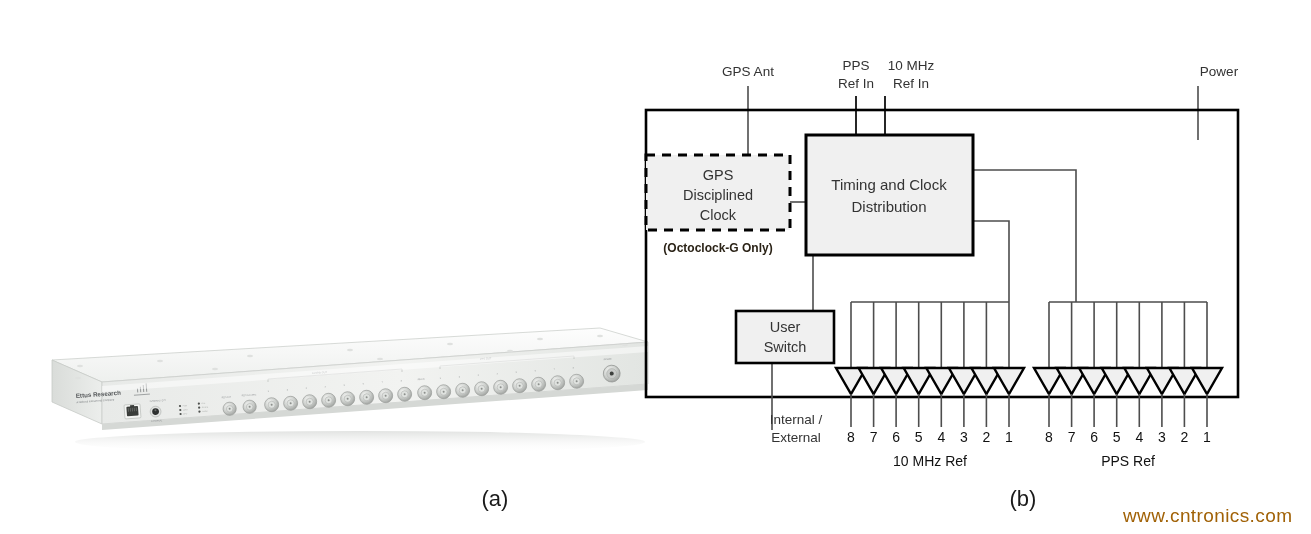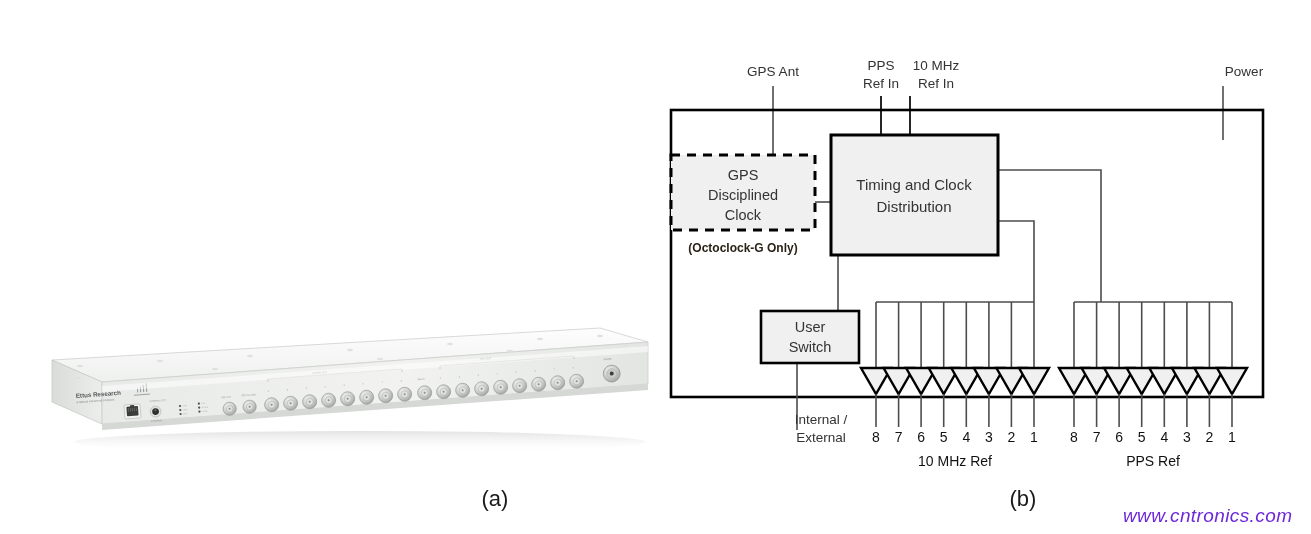--- a/index.html
+++ b/index.html
@@ -25,46 +25,45 @@
   #photo-panel {
     position: absolute;
     left: 40px; top: 320px;
     width: 620px; height: 150px;
   }
   #photo-panel svg { display: block; }
 
   
   #diagram-panel {
     position: absolute;
-    left: 649px; top: 30px;
+    left: 624px; top: 30px;
     width: 640px; height: 450px;
   }
   #diagram-panel svg { display: block; }
 
   
   .caption {
     position: absolute;
     font-size: 22px;
     color: #1a1a1a;
     font-family: "Liberation Sans", sans-serif;
     text-align: center;
     width: 60px;
   }
   #caption-a { left: 465px; top: 486px; }
   #caption-b { left: 993px; top: 486px; }
 
   .watermark {
     position: absolute;
     left: 1123px; top: 505px;
     font-size: 19px;
-    color: #6d28d9;
+    color: #a16207;
     letter-spacing: 0.4px;
     font-family: "Liberation Sans", sans-serif;
     white-space: nowrap;
-    font-style: italic;
   }
 
   
   text { font-family: "Liberation Sans", sans-serif; }
 </style>
 </head>
 <body>
 
 <div class="stage">
 

